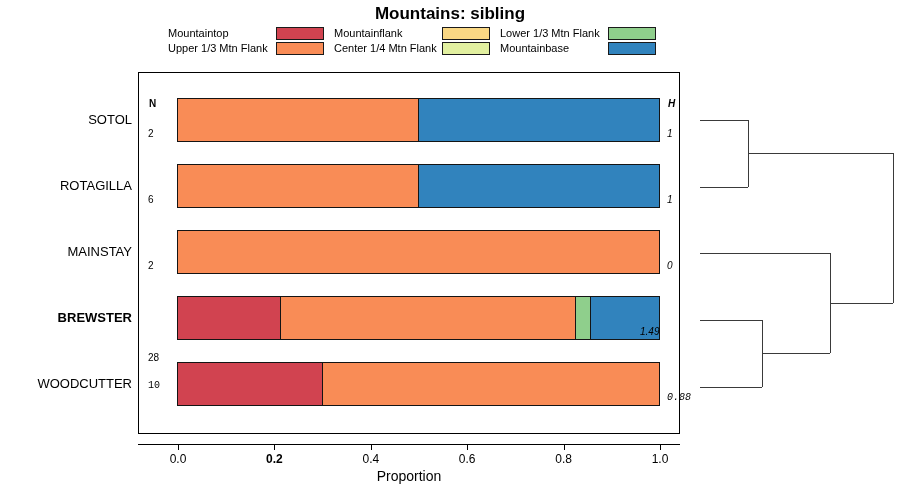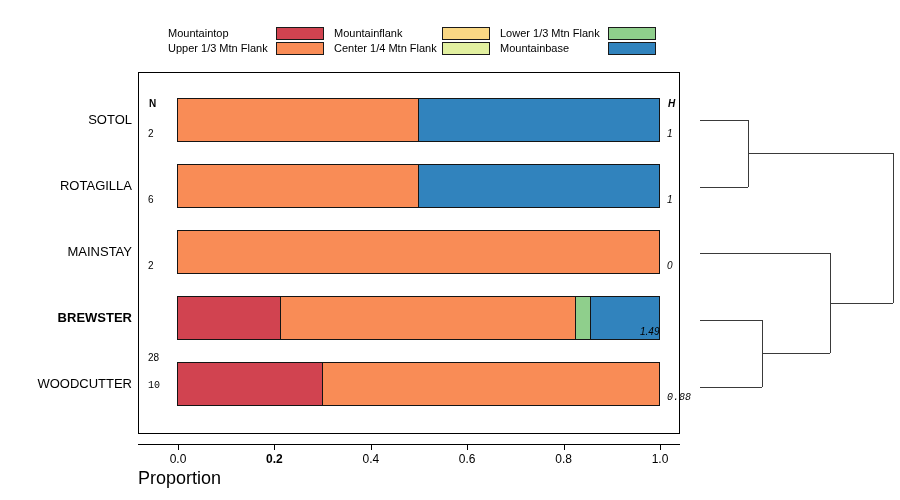--- a/index.html
+++ b/index.html
@@ -91,34 +91,35 @@
   }
   .xtick{
     position:absolute;top:444px;width:1px;height:6px;background:#000;
   }
   .xticklabel{
     position:absolute;top:452px;
     font-size:12px;text-align:center;width:60px;margin-left:-30px;
   }
   .xaxis-title{
     position:absolute;top:468px;left:138px;width:542px;
-    font-size:18px;
+    text-align:center;font-size:14px;
   }
 
   
   .dendro{position:absolute;left:690px;top:72px;width:210px;height:362px;}
   .dseg{position:absolute;background:#3a3a3a;}
   .dseg.h{height:1px;}
   .dseg.v{width:1px;}
 </style>
 </head>
 <body>
 
 <div id="root">
 
+  <div class="chart-title">Mountains: sibling</div>
 
   <div class="legend">
       <div class="legend-col c0">
         <div class="legend-row">
           <span class="legend-label">Mountaintop</span>
           <span class="legend-swatch" style="background: rgb(209, 67, 80);"></span>
         </div>
         <div class="legend-row">
           <span class="legend-label">Upper 1/3 Mtn Flank</span>
           <span class="legend-swatch" style="background: rgb(249, 140, 86);"></span>

